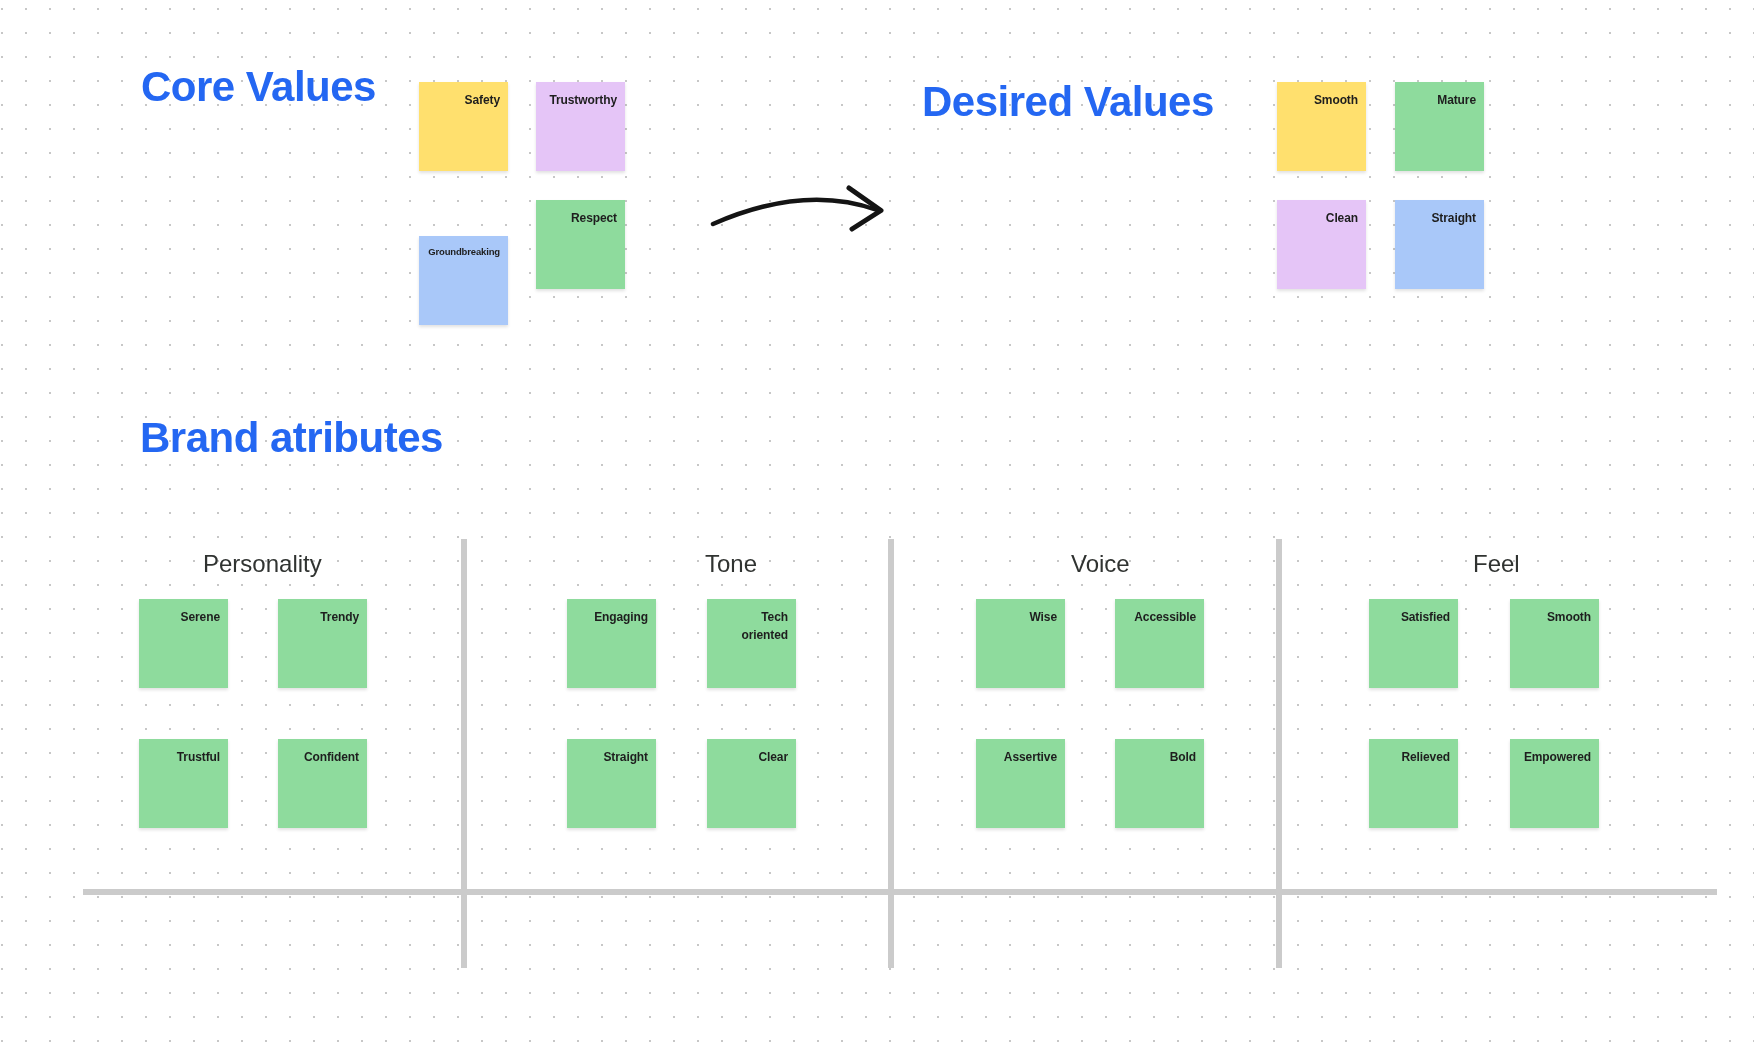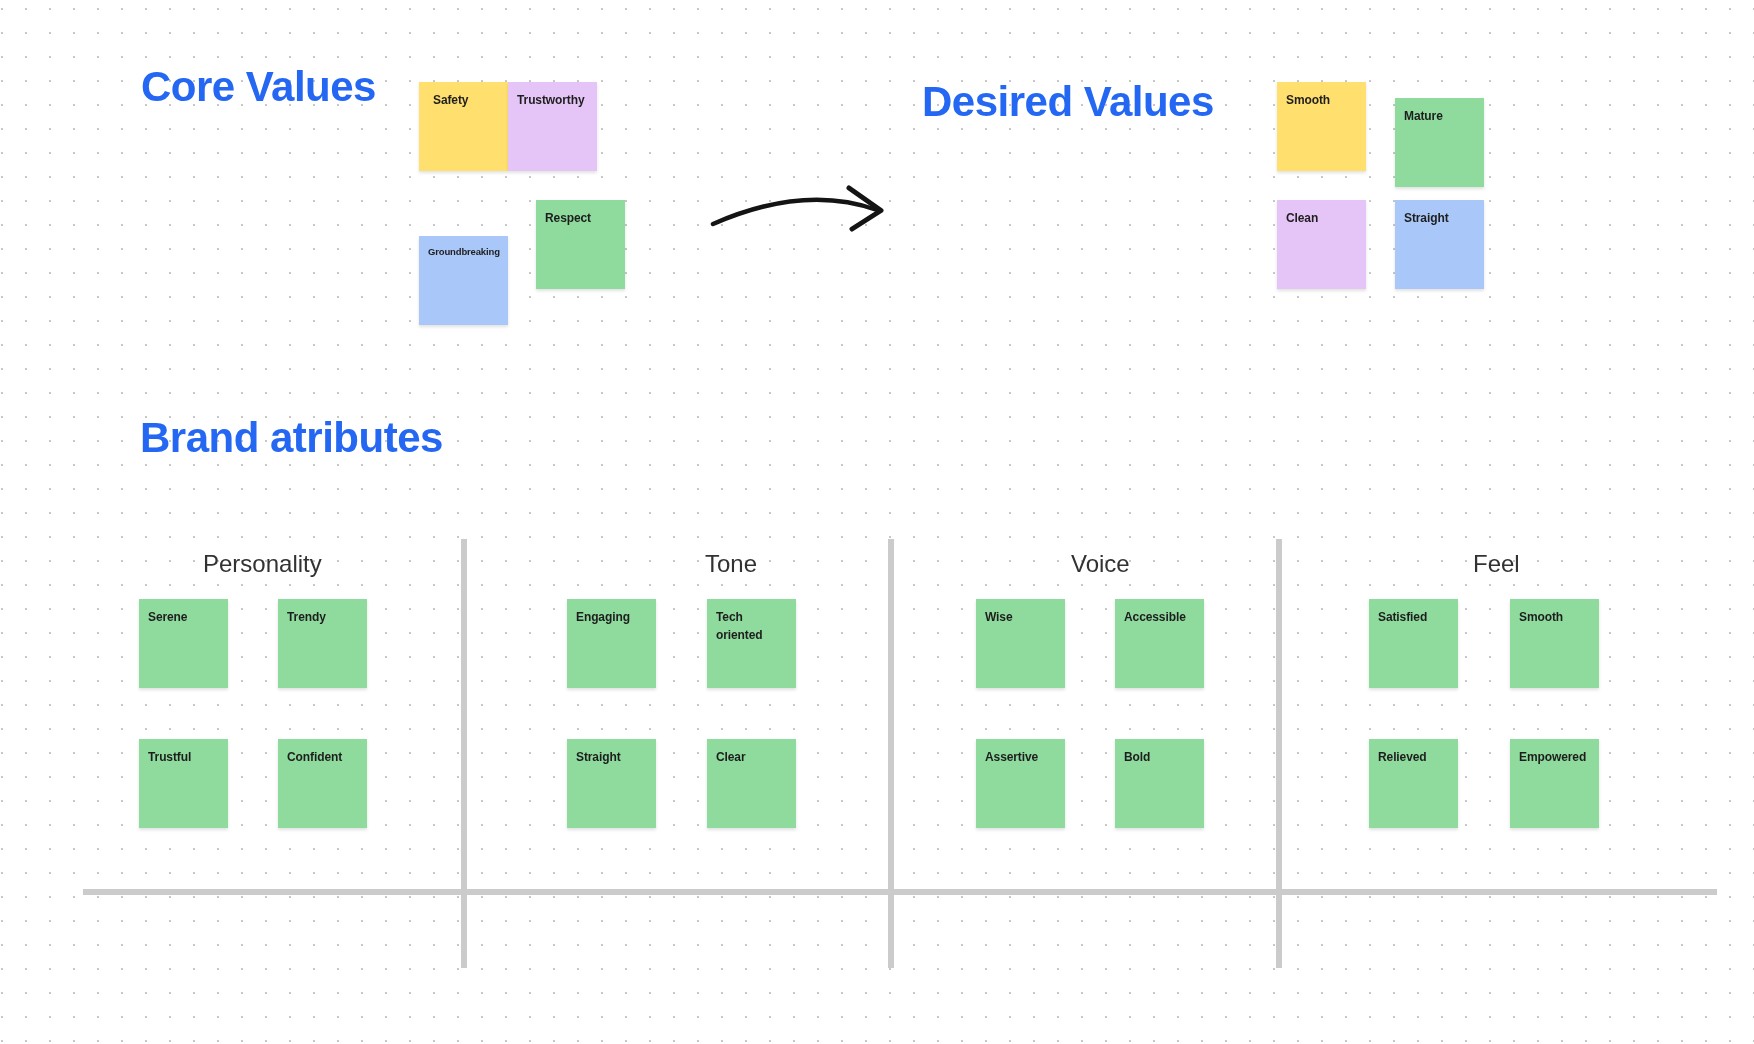--- a/index.html
+++ b/index.html
@@ -9,20 +9,21 @@
   }
   .board {
     position: relative;
     width: 1754px;
     height: 1044px;
     overflow: hidden;
     background-color: #ffffff;
     background-image: radial-gradient(var(--dot, #c7c7c7) 1.1px, transparent 1.5px);
     background-size: 24px 24px;
     background-position: 14px 21px;
+    text-align: right;
   }
   .board-title {
     position: absolute;
     margin: 0;
     font-size: 42px;
     font-weight: 600;
     letter-spacing: -0.5px;
     line-height: 1;
     white-space: nowrap;
   }
@@ -82,39 +83,39 @@
 
   <h1 class="board-title" style="left: 141px; top: 66px; color: rgb(36, 103, 242);">Core Values</h1>
 
   <h1 class="board-title" style="left: 140px; top: 417px; color: rgb(36, 103, 242);">Brand atributes</h1>
 
   <h1 class="board-title" style="left: 922px; top: 81px; color: rgb(36, 103, 242);">Desired Values</h1>
 
   <div class="note" style="left: 419px; top: 82px; background-color: rgb(255, 224, 110); padding-left: 14px;">
     <span>Safety</span>
   </div>
-  <div class="note" style="left: 508px; top: 82px; background-color: rgb(229, 197, 247);">
+  <div class="note" style="left: 536px; top: 82px; background-color: rgb(229, 197, 247);">
     <span>Trustworthy</span>
   </div>
   <div class="note shrink" style="left: 419px; top: 200px; background-color: rgb(169, 200, 249);">
     <span>Groundbreaking</span>
   </div>
   <div class="note" style="left: 536px; top: 200px; background-color: rgb(142, 219, 157);">
     <span>Respect</span>
   </div>
 
   <svg class="arrow-svg" viewBox="700 178 200 64" fill="none" style="color: rgb(20, 20, 20);">
     <path d="M 713 224 Q 804 184 877 210" stroke="currentColor" stroke-width="4.5" stroke-linecap="round"></path>
     <path d="M 849 188 L 881 210.5 L 852 229" stroke="currentColor" stroke-width="5" stroke-linecap="round" stroke-linejoin="round"></path>
   </svg>
 
   <div class="note" style="left: 1277px; top: 82px; background-color: rgb(255, 224, 110);">
     <span>Smooth</span>
   </div>
-  <div class="note" style="left: 1395px; top: 82px; background-color: rgb(142, 219, 157); margin-top: 16px;">
+  <div class="note" style="left: 1395px; top: 82px; background-color: rgb(142, 219, 157);">
     <span>Mature</span>
   </div>
   <div class="note" style="left: 1277px; top: 200px; background-color: rgb(229, 197, 247);">
     <span>Clean</span>
   </div>
   <div class="note" style="left: 1395px; top: 200px; background-color: rgb(169, 200, 249);">
     <span>Straight</span>
   </div>
 
   <h2 class="col-title" style="left: 192px; top: 541px; color: rgb(48, 51, 49);">Personality</h2>

